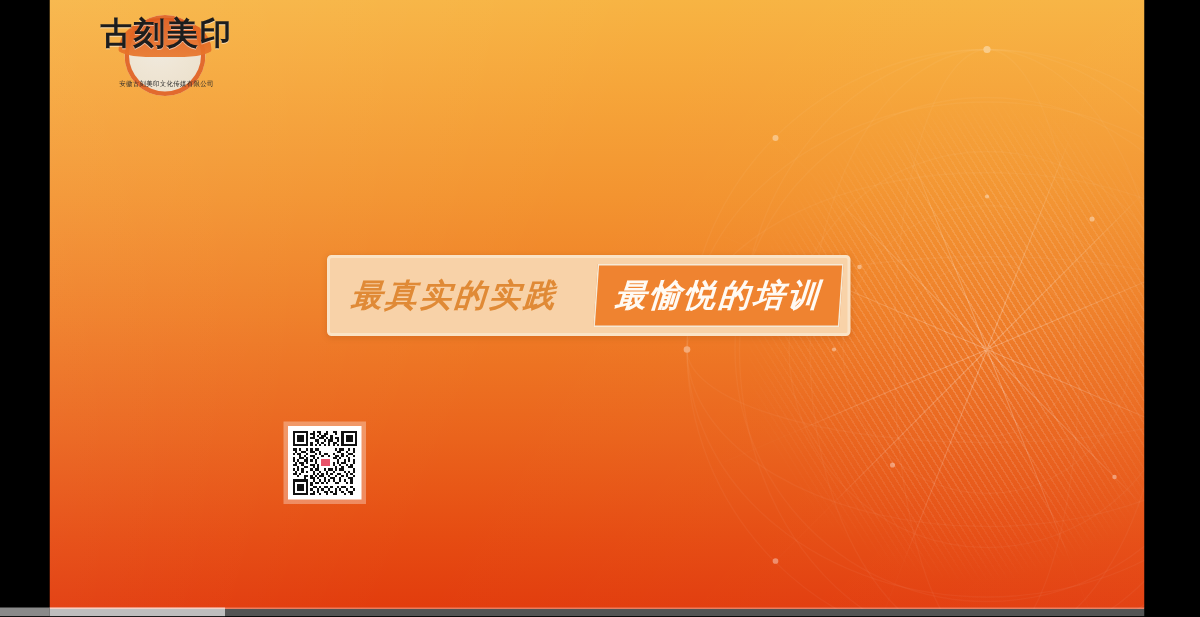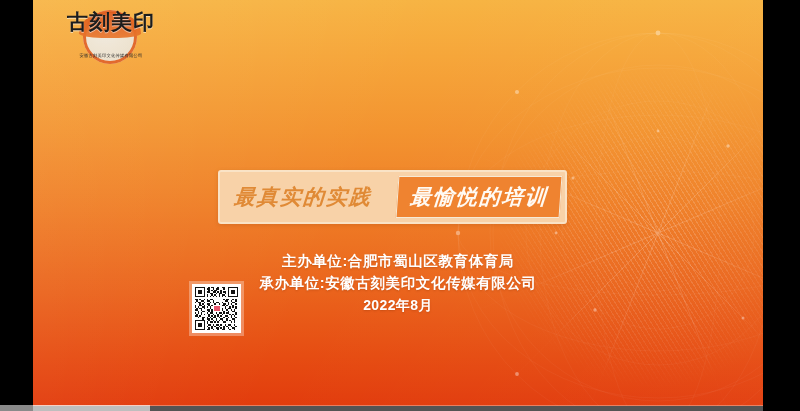--- a/index.html
+++ b/index.html
@@ -355,25 +355,20 @@
       <div class="logo-mark">古刻美印</div>
       <div class="logo-sub">安徽古刻美印文化传媒有限公司</div>
     </div>
 
 
     <div class="slogan-box">
       <span class="slogan-left">最真实的实践</span>
       <span class="slogan-right">最愉悦的培训</span>
     </div>
 
-    <div class="credits">
-      <div>主办单位:合肥市蜀山区教育体育局</div>
-      <div>承办单位:安徽古刻美印文化传媒有限公司</div>
-      <div class="date">2022年8月</div>
-    </div>
 
     <div class="qr-frame">
       <svg viewBox="0 0 29 29" shape-rendering="crispEdges" xmlns="http://www.w3.org/2000/svg">
         <rect width="29" height="29" fill="#ffffff"></rect>
         <g fill="#111111">
 
           <rect x="0" y="0" width="7" height="1"></rect>
             <rect x="0" y="6" width="7" height="1"></rect>
           <rect x="0" y="0" width="1" height="7"></rect>
             <rect x="6" y="0" width="1" height="7"></rect>

